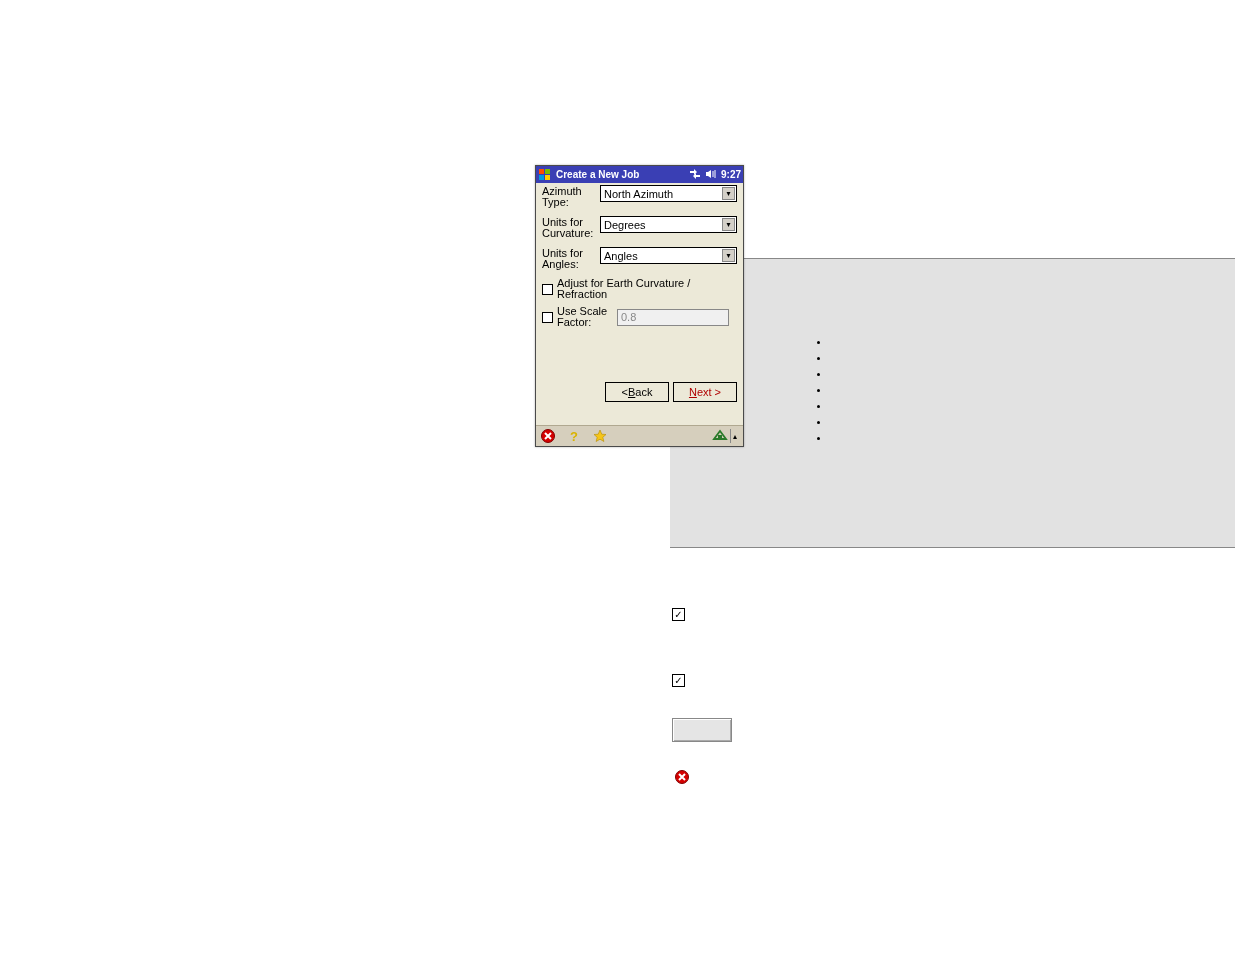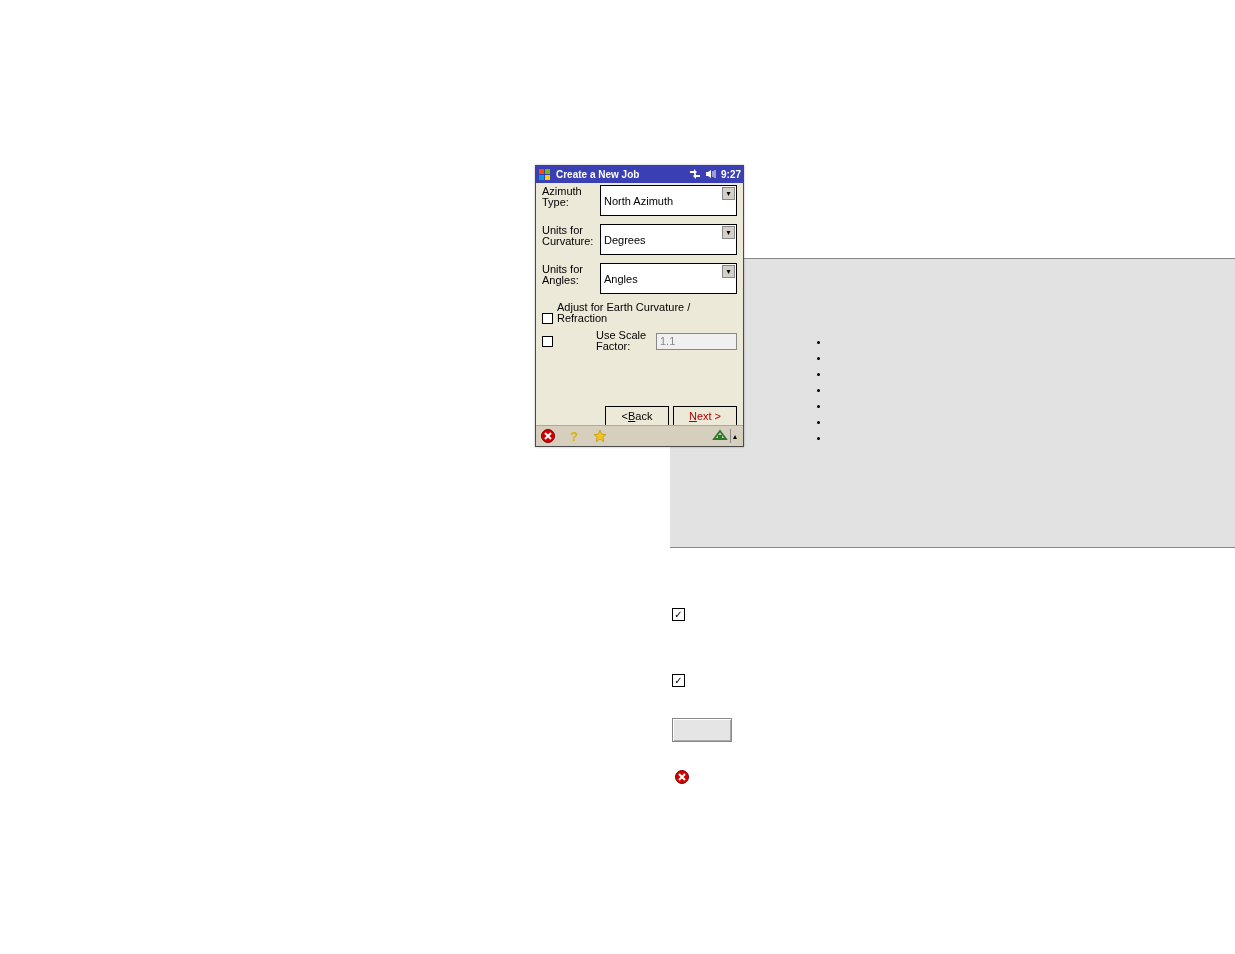--- a/index.html
+++ b/index.html
@@ -87,21 +87,21 @@
   .row .lbl {
     width: 58px;
     line-height: 11px;
     padding-top: 1px;
   }
   .row .ctl {
     flex: 1;
   }
   .combo {
     width: 100%;
-    height: 31px;
+    height: 17px;
     background: #fff;
     border: 1px solid #000;
     box-sizing: border-box;
     display: flex;
     align-items: center;
     font-size: 11px;
     padding-left: 3px;
     position: relative;
   }
   .combo .arrow {
@@ -114,21 +114,21 @@
     border: 1px solid #888;
     box-sizing: border-box;
     display: flex;
     align-items: center;
     justify-content: center;
     font-size: 8px;
     line-height: 1;
   }
   .checkrow {
     display: flex;
-    align-items: flex-end;
+    align-items: center;
     margin-bottom: 6px;
     margin-top: 2px;
   }
   .checkrow .chk {
     width: 11px;
     height: 11px;
     background: #fff;
     border: 1px solid #000;
     margin-right: 4px;
     margin-top: 1px;
@@ -314,23 +314,23 @@
       </div>
     </div>
 
     <div class="checkrow" style="margin-top:4px;">
       <div class="chk"></div>
       <div class="chklbl">Adjust for Earth Curvature / Refraction</div>
     </div>
 
     <div class="checkrow" style="align-items:center;">
       <div class="chk"></div>
-      <div class="chklbl" style="flex:none;width:52px;margin-left:39px;">Use Scale Factor:</div>
+      <div class="chklbl" style="flex:none;width:52px;">Use Scale Factor:</div>
       <div class="scalefield">
-        <span>1.1</span>
+        <span>0.8</span>
       </div>
     </div>
 
   </div>
 
   <div class="btnbar">
     <div class="wizbtn">
       <span>&lt; </span>
         <span class="ul">B</span>
         <span>ack</span>

